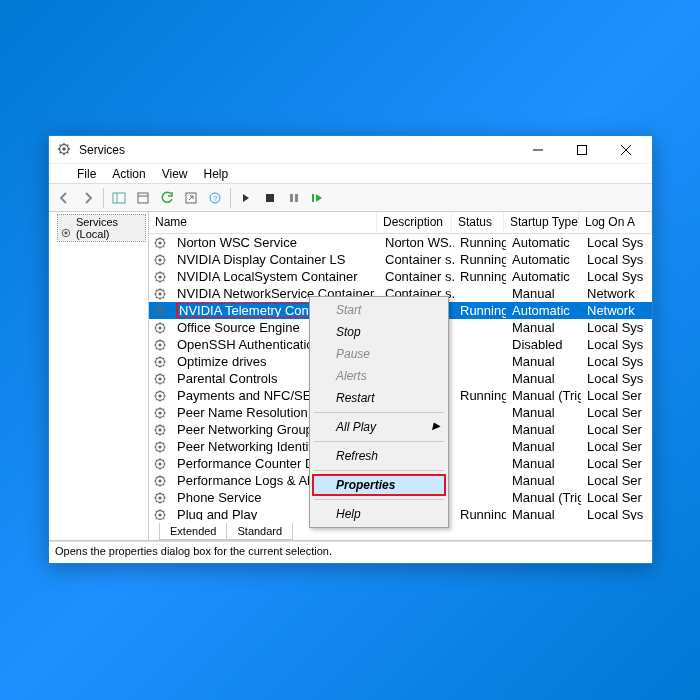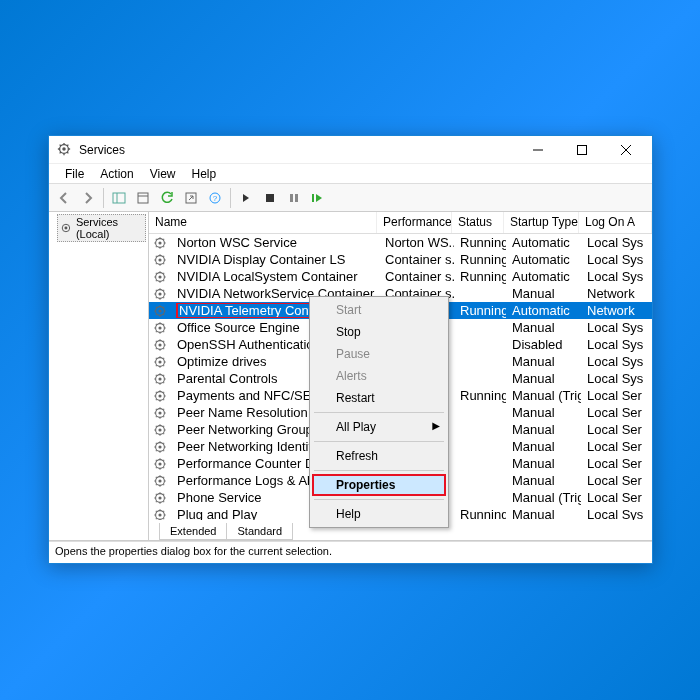--- a/index.html
+++ b/index.html
@@ -33,21 +33,21 @@
     border-bottom: 1px solid #eee;
   }
   .titlebar .icon { width: 16px; height: 16px; margin-right: 6px; }
   .titlebar .title { flex: 1; font-size: 12px; }
   .winbtn { width: 44px; height: 28px; display: flex; align-items: center; justify-content: center; }
   .winbtn svg { width: 10px; height: 10px; }
   .menubar {
     height: 20px;
     display: flex;
     align-items: center;
-    padding: 0 8px;
+    padding: 0 20px;
     border-bottom: 1px solid #ddd;
   }
   .menubar span { padding: 2px 8px; font-size: 12px; }
   .toolbar {
     height: 28px;
     display: flex;
     align-items: center;
     padding: 0 4px;
     border-bottom: 1px solid #ccc;
     gap: 2px;
@@ -65,21 +65,21 @@
     overflow: hidden;
     border-bottom: 1px solid #ccc;
   }
   .tree {
     width: 100px;
     border-right: 1px solid #ccc;
     padding: 2px;
     background: #fff;
   }
   .tree-item {
-    display: flex; align-items: center; gap: 4px;
+    display: flex; align-items: flex-end; gap: 4px;
     padding: 1px 2px;
     border: 1px dotted #999;
     background: #f0f0f0;
     margin-left: 6px;
   }
   .list-area {
     flex: 1;
     display: flex;
     flex-direction: column;
     overflow: hidden;
@@ -149,20 +149,21 @@
     background: #f0f0f0;
     border: 1px solid #a0a0a0;
     box-shadow: 2px 2px 4px rgba(0,0,0,0.25);
     padding: 2px;
     z-index: 10;
   }
   .cm-item {
     padding: 4px 20px 4px 24px;
     font-size: 12px;
     position: relative;
+    font-style: italic;
   }
   .cm-item.disabled { color: #888; }
   .cm-item.hover { background: #cce8ff; }
   .cm-item.redbox-menu { outline: 2px solid #e81123; outline-offset: -2px; }
   .cm-sep { height: 1px; background: #ccc; margin: 3px 2px; }
   .cm-arrow { position: absolute; right: 6px; top: 4px; font-size: 10px; }
   .gear-svg { width: 14px; height: 14px; }
 </style>
 </head>
 <body>
@@ -277,21 +278,21 @@
             <circle cx="8" cy="8" r="5" fill="none" stroke="#555" stroke-width="1.3"></circle>
             <circle cx="8" cy="8" r="2" fill="#555"></circle>
           </svg>
         <span style="font-size:11px">Services (Local)</span>
       </div>
     </div>
 
     <div class="list-area">
       <div class="columns">
         <div class="col c-name">Name</div>
-        <div class="col c-desc">Performance</div>
+        <div class="col c-desc">Description</div>
         <div class="col c-status">Status</div>
         <div class="col c-startup">Startup Type</div>
         <div class="col c-logon">Log On A</div>
       </div>
       <div class="rows" id="rows">
           <div class="row">
             <svg class="gear-svg gear" width="14" height="14" viewBox="0 0 16 16">
               <circle cx="8" cy="8" r="5" fill="none" stroke="#666" stroke-width="1.2"></circle>
               <circle cx="8" cy="8" r="1.8" fill="#666"></circle>
               <path d="M8 1.5v1.5M8 13v1.5M1.5 8H3M13 8h1.5M3.2 3.2l1 1M11.8 11.8l1 1M3.2 12.8l1-1M11.8 4.2l1-1" stroke="#666" stroke-width="1.2"></path>

